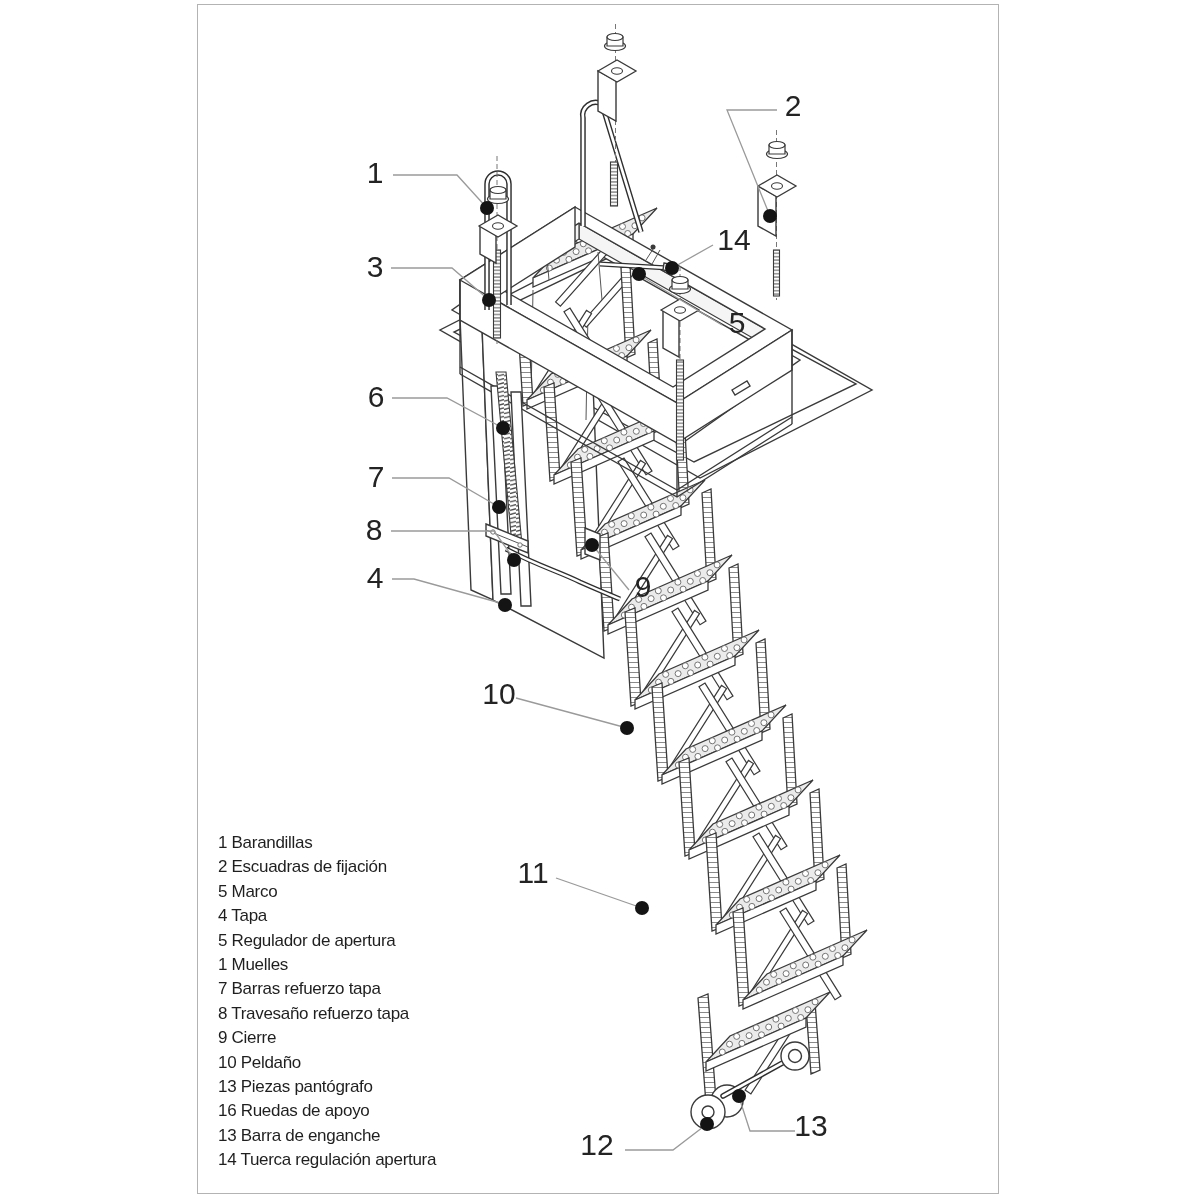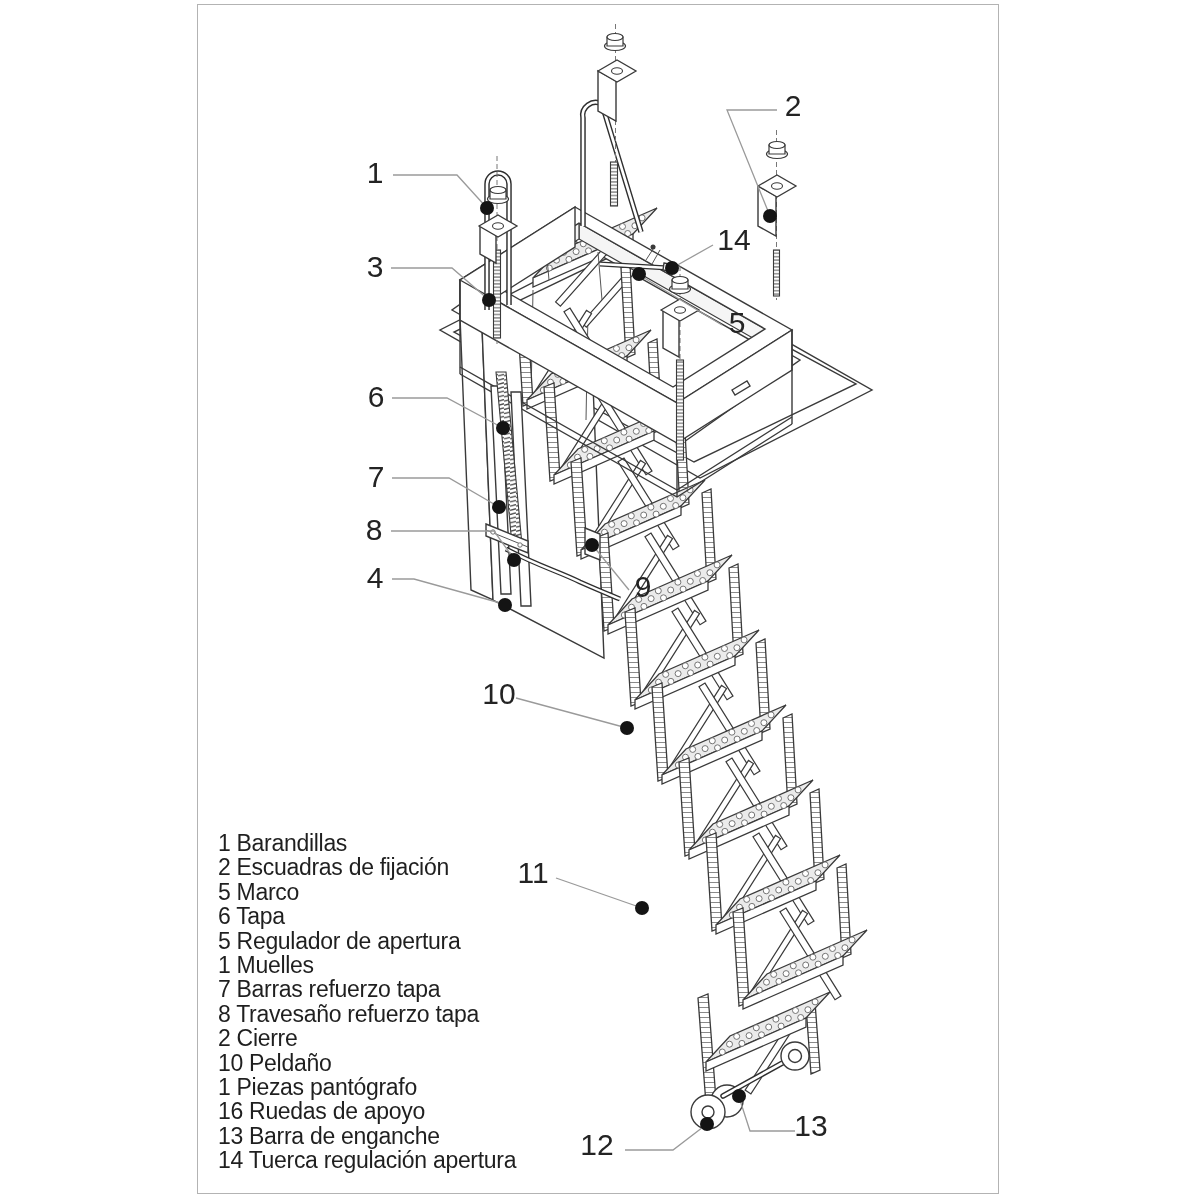--- a/index.html
+++ b/index.html
@@ -22,21 +22,21 @@
   .coil{fill:url(#coilp);stroke:#3a3a3a;stroke-width:1.1;}
   .dash{fill:none;stroke:#777;stroke-width:1;stroke-dasharray:5 3;}
   .tube{fill:none;stroke:#2f2f2f;stroke-width:5.5;}
   .tubein{fill:none;stroke:#ffffff;stroke-width:2.6;}
   .tube2{fill:none;stroke:#2f2f2f;stroke-width:5;}
   .tube2in{fill:none;stroke:#ffffff;stroke-width:2.4;}
   .leader{fill:none;stroke:#9a9a9a;stroke-width:1.3;}
   .cdot{fill:#141414;}
   .callout{font-family:"Liberation Sans",sans-serif;font-size:30px;fill:#232323;text-anchor:middle;}
   
-  .legend{position:absolute;left:218px;top:831px;font-size:23px;line-height:24.4px;
+  .legend{position:absolute;left:218px;top:831px;font-size:17px;line-height:24.4px;
     letter-spacing:-0.3px;color:#1f1f1f;white-space:nowrap;}
   .legend-row{height:24.4px;}
 </style>
 </head>
 <body>
 
 <div class="page-frame"></div>
 
 <svg class="stage" viewBox="0 0 1200 1200" xmlns="http://www.w3.org/2000/svg" xmlns:xlink="http://www.w3.org/1999/xlink">
 
@@ -263,24 +263,24 @@
     <text class="callout" x="597" y="1155">12</text>
     <text class="callout" x="811" y="1136">13</text>
     <text class="callout" x="734" y="250">14</text>
   </g>
 </svg>
 
 <div class="legend">
     <div class="legend-row">1 Barandillas</div>
     <div class="legend-row">2 Escuadras de fijación</div>
     <div class="legend-row">5 Marco</div>
-    <div class="legend-row">6 Tapa</div>
+    <div class="legend-row">4 Tapa</div>
     <div class="legend-row">5 Regulador de apertura</div>
     <div class="legend-row">1 Muelles</div>
     <div class="legend-row">7 Barras refuerzo tapa</div>
     <div class="legend-row">8 Travesaño refuerzo tapa</div>
-    <div class="legend-row">2 Cierre</div>
+    <div class="legend-row">9 Cierre</div>
     <div class="legend-row">10 Peldaño</div>
-    <div class="legend-row">1 Piezas pantógrafo</div>
+    <div class="legend-row">13 Piezas pantógrafo</div>
     <div class="legend-row">16 Ruedas de apoyo</div>
     <div class="legend-row">13 Barra de enganche</div>
     <div class="legend-row">14 Tuerca regulación apertura</div>
   </div>
 
 </body></html>

